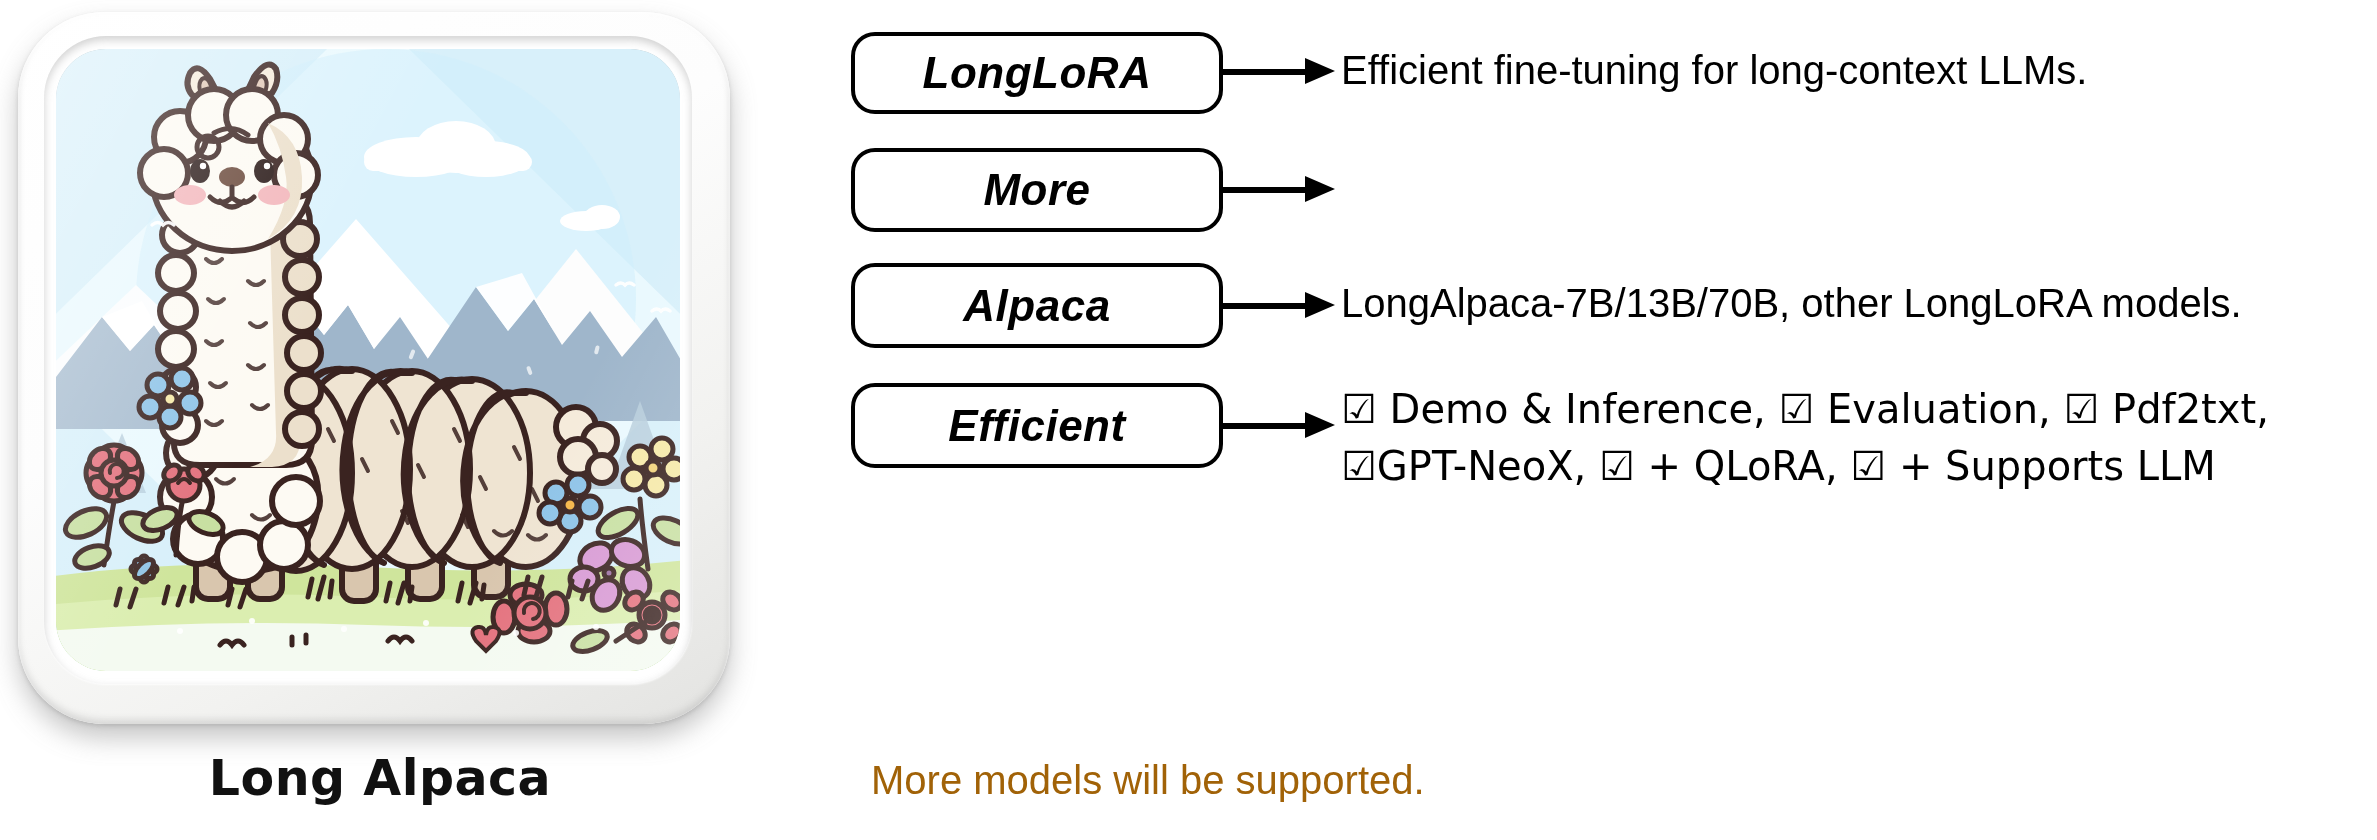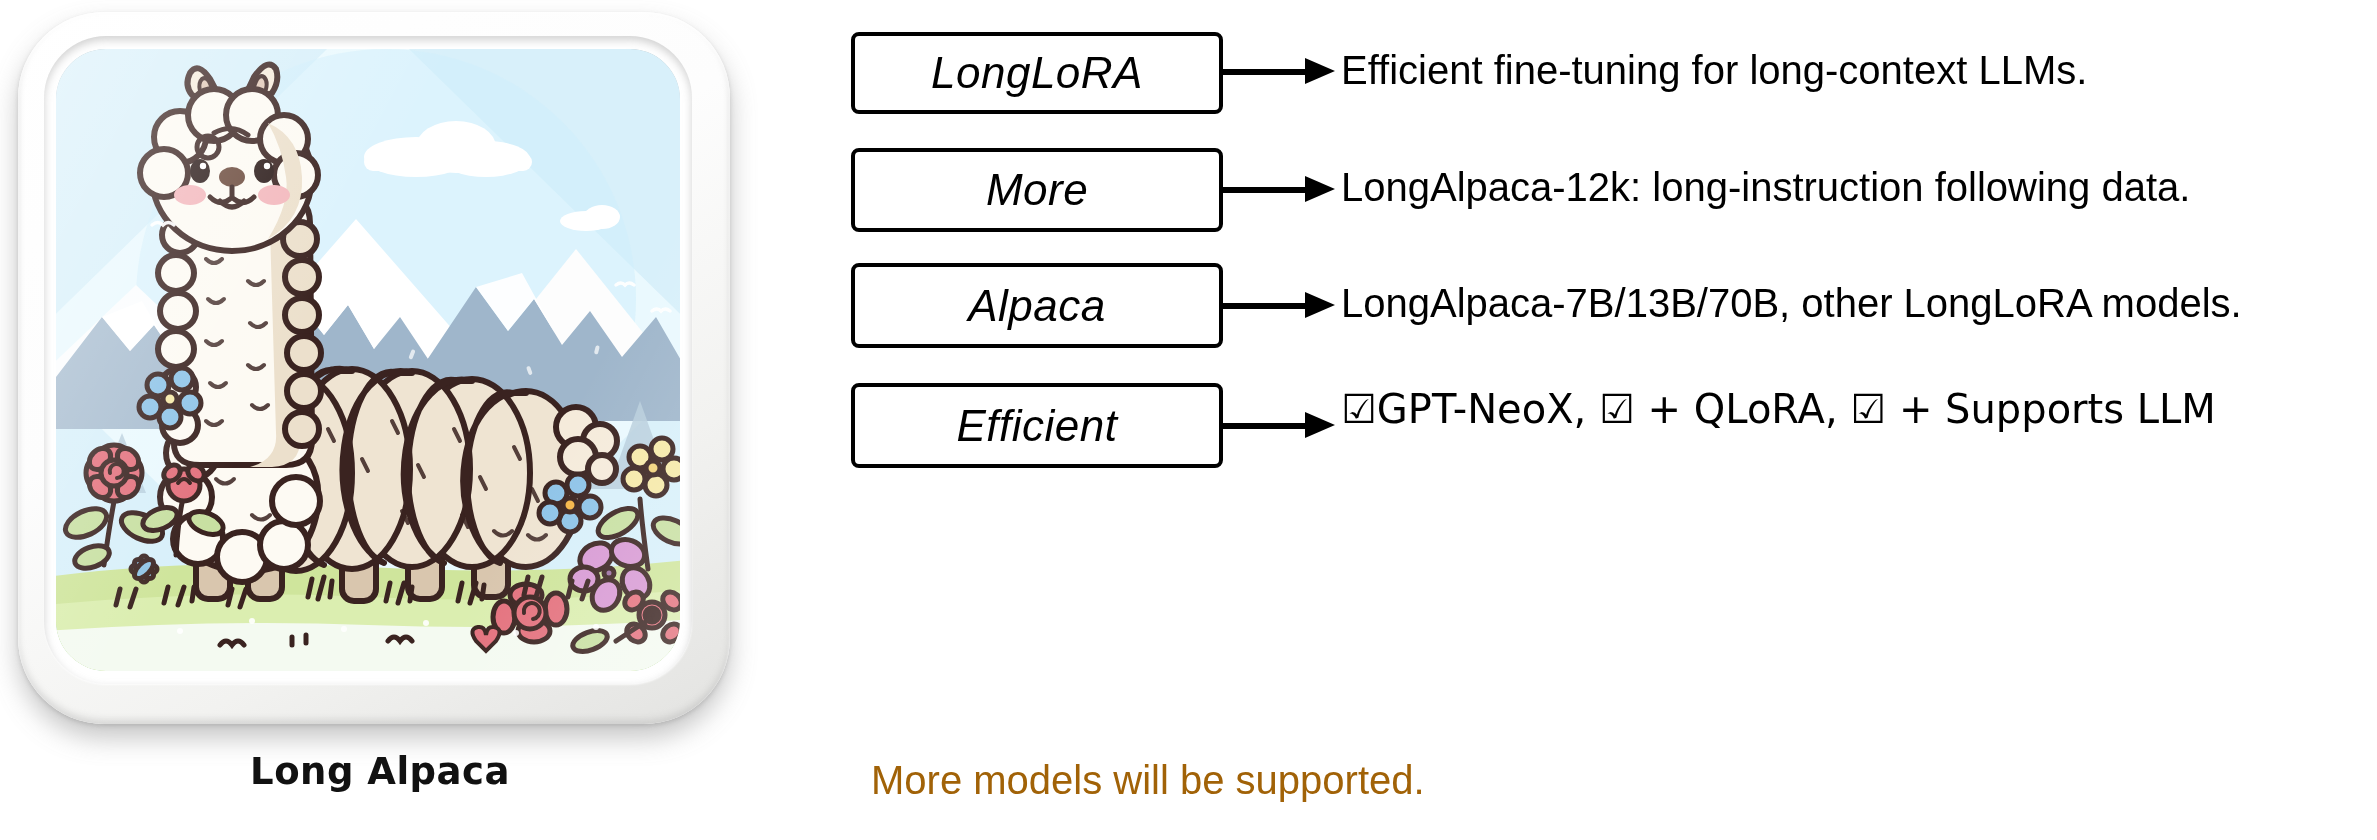--- a/index.html
+++ b/index.html
@@ -24,30 +24,30 @@
   .frame-inner{position:absolute;left:46px;top:43px;width:624px;height:622px;
        border-radius:50px;overflow:hidden;background:#dff3fb;
        box-shadow:inset 0 3px 7px rgba(110,110,110,.35);}
   .frame-inner svg{display:block;width:100%;height:100%;}
   .gloss{position:absolute;left:46px;top:43px;width:624px;height:622px;border-radius:50px;
        pointer-events:none;
        background:linear-gradient(118deg,rgba(255,255,255,.40) 0%,rgba(255,255,255,.16) 26%,
                   rgba(255,255,255,0) 42%,rgba(255,255,255,0) 74%,rgba(255,255,255,.22) 100%);}
 
   #logo-caption{position:absolute;left:0;top:744px;width:740px;text-align:center;
-       font-family:"DejaVu Sans",sans-serif;font-weight:bold;font-size:37px;
+       font-family:"DejaVu Sans",sans-serif;font-weight:bold;font-size:49px;
        letter-spacing:.5px;color:#111;}
 
   
   #flow{position:absolute;left:0;top:0;width:2377px;height:840px;}
   .row{position:absolute;left:851px;}
   .tag{position:absolute;left:0;width:372px;box-sizing:border-box;
-       border:4px solid #000;border-radius:8px;background:#fff;
+       border:4px solid #000;border-radius:24px;background:#fff;
        display:flex;align-items:center;justify-content:center;
-       font-style:italic;font-weight:normal;font-size:44px;letter-spacing:.5px;color:#000;}
+       font-style:italic;font-weight:bold;font-size:44px;letter-spacing:.5px;color:#000;}
   .arrow{position:absolute;left:372px;width:116px;height:26px;}
   .arrow .shaft{position:absolute;left:0;top:11px;width:88px;height:6px;background:#000;}
   .arrow .head{position:absolute;left:82px;top:0;width:0;height:0;
        border-top:13px solid transparent;border-bottom:13px solid transparent;
        border-left:30px solid #000;}
   .desc{position:absolute;left:1341px;font-size:40px;color:#000;white-space:nowrap;}
   .desc.multi{white-space:normal;width:1010px;line-height:1.42;}
   .cbx{font-family:"DejaVu Sans",sans-serif;}
   #footnote{position:absolute;left:871px;top:758px;font-size:40px;color:#a16207;}
 </style>
@@ -394,36 +394,36 @@
   </div>
   <div class="desc" style="top:48px">Efficient fine-tuning for long-context LLMs.</div>
 
   <div class="row" style="top:0">
     <div class="tag" style="top:148px;height:84px">More</div>
     <div class="arrow" style="top:176px">
       <span class="shaft"></span>
         <span class="head"></span>
     </div>
   </div>
-  <div class="desc" style="top:165px">LongAlpaca-12k: long-instruction following data.</div>
 
   <div class="row" style="top:0">
     <div class="tag" style="top:263px;height:85px">Alpaca</div>
     <div class="arrow" style="top:292px">
       <span class="shaft"></span>
         <span class="head"></span>
     </div>
   </div>
   <div class="desc" style="top:281px">LongAlpaca-7B/13B/70B, other LongLoRA models.</div>
 
   <div class="row" style="top:0">
     <div class="tag" style="top:383px;height:85px">Efficient</div>
     <div class="arrow" style="top:412px">
       <span class="shaft"></span>
         <span class="head"></span>
     </div>
   </div>
   <div class="desc multi" style="top:381px">
+    <div class="cbx">☑ Demo &amp; Inference, ☑ Evaluation, ☑ Pdf2txt,</div>
     <div class="cbx">☑GPT-NeoX, ☑ + QLoRA, ☑ + Supports LLM</div>
   </div>
 
   <div id="footnote">More models will be supported.</div>
 </div>
 
 </body></html>

